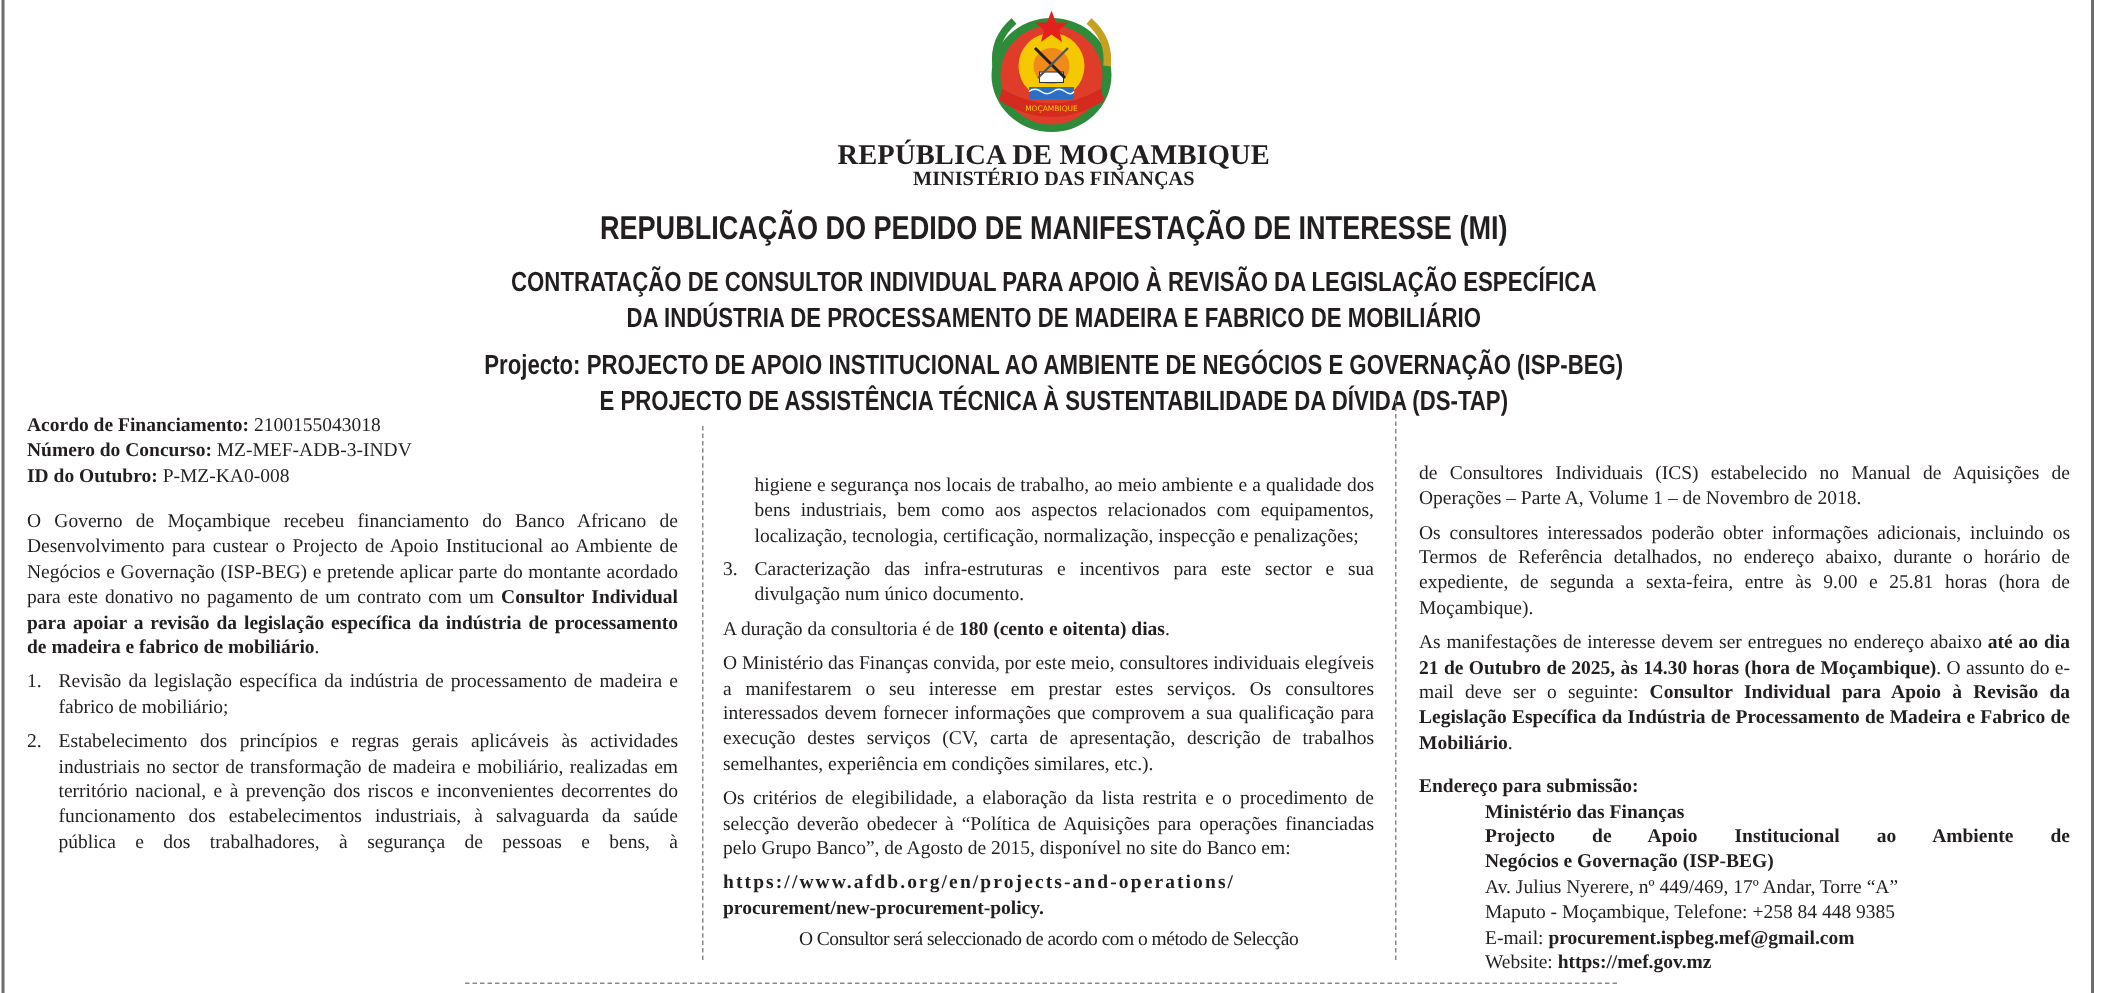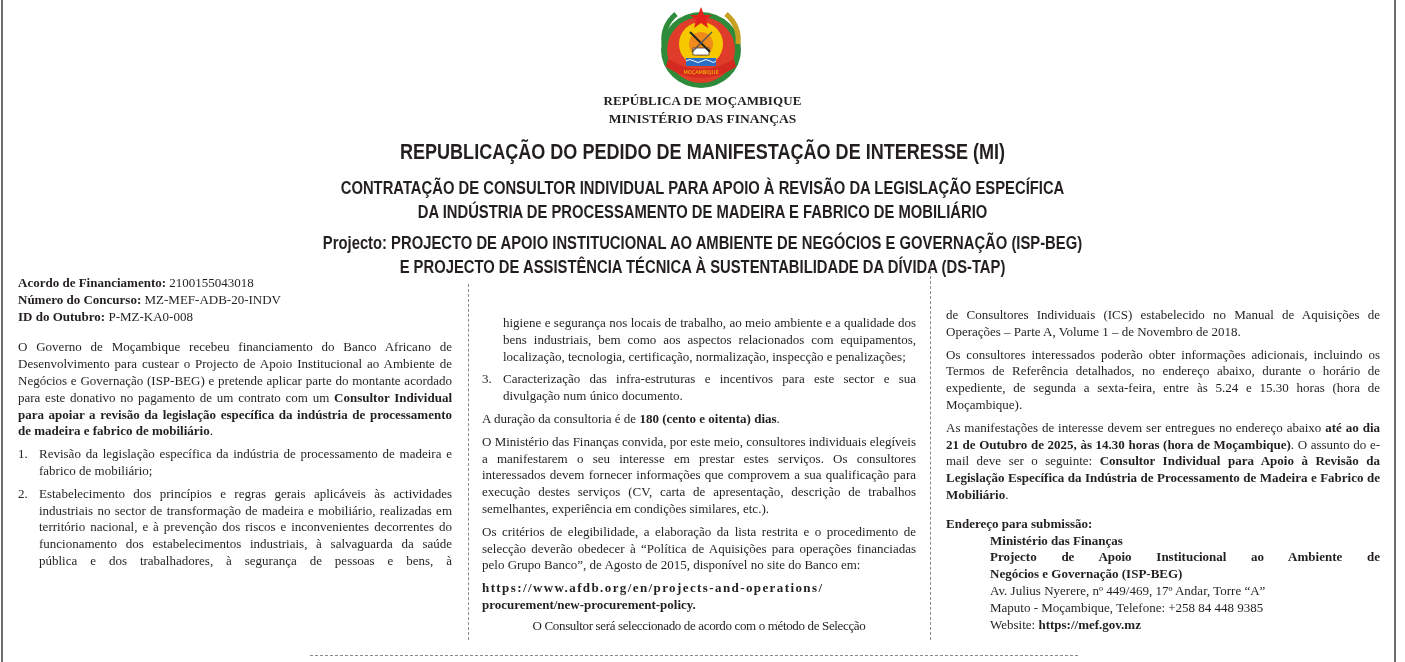--- a/index.html
+++ b/index.html
@@ -10,21 +10,21 @@
   }
   .frame-left { position: absolute; left: 1px; top: 0; width: 2px; height: 662px; background: #6d6d6d; }
   .frame-right { position: absolute; left: 1394px; top: 0; width: 2px; height: 662px; background: #6d6d6d; }
 
   .emblem { position: absolute; left: 658px; top: 4px; width: 86px; height: 88px; }
 
   .header-line {
     position: absolute; left: 0; width: 1405px; text-align: center;
     font-family: "Liberation Serif", "DejaVu Serif", serif; font-weight: bold;
   }
-  .rep { top: 93px; font-size: 13px; letter-spacing: 0.1px; }
+  .rep { top: 93px; font-size: 19px; letter-spacing: 0.1px; }
   .min { top: 111px; font-size: 13.5px; }
 
   .cond { font-family: "Liberation Sans", "DejaVu Sans", sans-serif; font-weight: bold; transform-origin: center top; }
   .title1 { top: 139px; font-size: 22px; transform: scaleX(0.82); }
   .title2 { top: 176px; font-size: 18.5px; transform: scaleX(0.80); line-height: 24px; }
   .title3 { top: 231px; font-size: 18.5px; transform: scaleX(0.80); line-height: 24px; }
 
   .col {
     position: absolute; top: 275px;
     font-size: 13px; line-height: 16.8px;
@@ -86,21 +86,21 @@
   <div>DA INDÚSTRIA DE PROCESSAMENTO DE MADEIRA E FABRICO DE MOBILIÁRIO</div>
 </div>
 <div class="header-line cond title3">
   <div>Projecto: PROJECTO DE APOIO INSTITUCIONAL AO AMBIENTE DE NEGÓCIOS E GOVERNAÇÃO (ISP-BEG)</div>
   <div>E PROJECTO DE ASSISTÊNCIA TÉCNICA À SUSTENTABILIDADE DA DÍVIDA (DS-TAP)</div>
 </div>
 
 <div class="col col1">
   <div>
     <span class="meta-line"><span class="b">Acordo de Financiamento:</span><span> 2100155043018</span></span>
-    <span class="meta-line"><span class="b">Número do Concurso:</span><span> MZ-MEF-ADB-20-INDV</span></span>
+    <span class="meta-line"><span class="b">Número do Concurso:</span><span> MZ-MEF-ADB-3-INDV</span></span>
     <span class="meta-line"><span class="b">ID do Outubro:</span><span> P-MZ-KA0-008</span></span>
   </div>
   <div class="gap"></div>
   <p><span>O Governo de Moçambique recebeu financiamento do Banco Africano de Desenvolvimento para custear o Projecto de Apoio Institucional ao Ambiente de Negócios e Governação (ISP-BEG) e pretende aplicar parte do montante acordado para este donativo no pagamento de um contrato com um </span><span class="b">Consultor Individual para apoiar a revisão da legislação específica da indústria de processamento de madeira e fabrico de mobiliário</span><span>.</span></p>
   <ol class="list">
     <li><span class="num">1.</span><span>Revisão da legislação específica da indústria de processamento de madeira e fabrico de mobiliário;</span></li>
     <li>
         <span class="num">2.</span>
         <span style="display:block;text-align:justify;text-align-last:justify;">Estabelecimento dos princípios e regras gerais aplicáveis às actividades industriais no sector de transformação de madeira e mobiliário, realizadas em território nacional, e à prevenção dos riscos e inconvenientes decorrentes do funcionamento dos estabelecimentos industriais, à salvaguarda da saúde pública e dos trabalhadores, à segurança de pessoas e bens, à</span>
       </li>
@@ -121,27 +121,28 @@
       <span class="url" style="display:block;text-align:justify;text-align-last:justify;">https://www.afdb.org/en/projects-and-operations/</span>
       <span class="url2" style="display:block">procurement/new-procurement-policy.</span>
     </p>
   <p style="text-align:center;white-space:nowrap;letter-spacing:-0.35px">O Consultor será seleccionado de acordo com o método de Selecção</p>
 </div>
 
 <div class="sep2"></div>
 
 <div class="col col3">
   <p>de Consultores Individuais (ICS) estabelecido no Manual de Aquisições de Operações – Parte A, Volume 1 – de Novembro de 2018.</p>
-  <p>Os consultores interessados poderão obter informações adicionais, incluindo os Termos de Referência detalhados, no endereço abaixo, durante o horário de expediente, de segunda a sexta-feira, entre às 5.24 e 15.30 horas (hora de Moçambique).</p>
+  <p>Os consultores interessados poderão obter informações adicionais, incluindo os Termos de Referência detalhados, no endereço abaixo, durante o horário de expediente, de segunda a sexta-feira, entre às 9.00 e 25.81 horas (hora de Moçambique).</p>
   <p><span>As manifestações de interesse devem ser entregues no endereço abaixo </span><span class="b">até ao dia 21 de Outubro de 2025, às 14.30 horas (hora de Moçambique)</span><span>. O assunto do e-mail deve ser o seguinte: </span><span class="b">Consultor Individual para Apoio à Revisão da Legislação Específica da Indústria de Processamento de Madeira e Fabrico de Mobiliário</span><span>.</span></p>
   <div style="height:6px"></div>
   <div class="b">Endereço para submissão:</div>
   <div class="addr">
     <div class="b">Ministério das Finanças</div>
     <div class="b just">Projecto de Apoio Institucional ao Ambiente de</div>
     <div class="b">Negócios e Governação (ISP-BEG)</div>
     <div>Av. Julius Nyerere, nº 449/469, 17º Andar, Torre “A”</div>
     <div>Maputo - Moçambique, Telefone: +258 84 448 9385</div>
+    <div><span>E-mail: </span><span class="b">procurement.ispbeg.mef@gmail.com</span></div>
     <div><span>Website: </span><span class="b">https://mef.gov.mz</span></div>
   </div>
 </div>
 
 <div class="bottom-rule"></div>
 
 </body></html>

